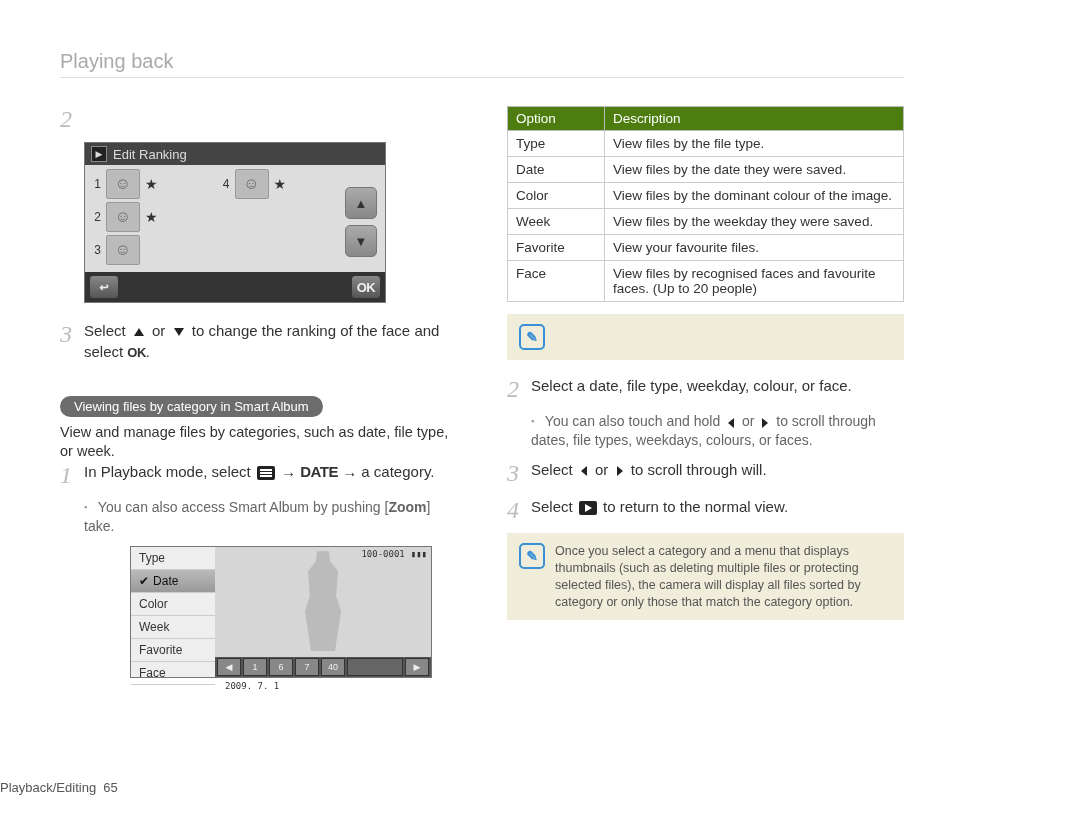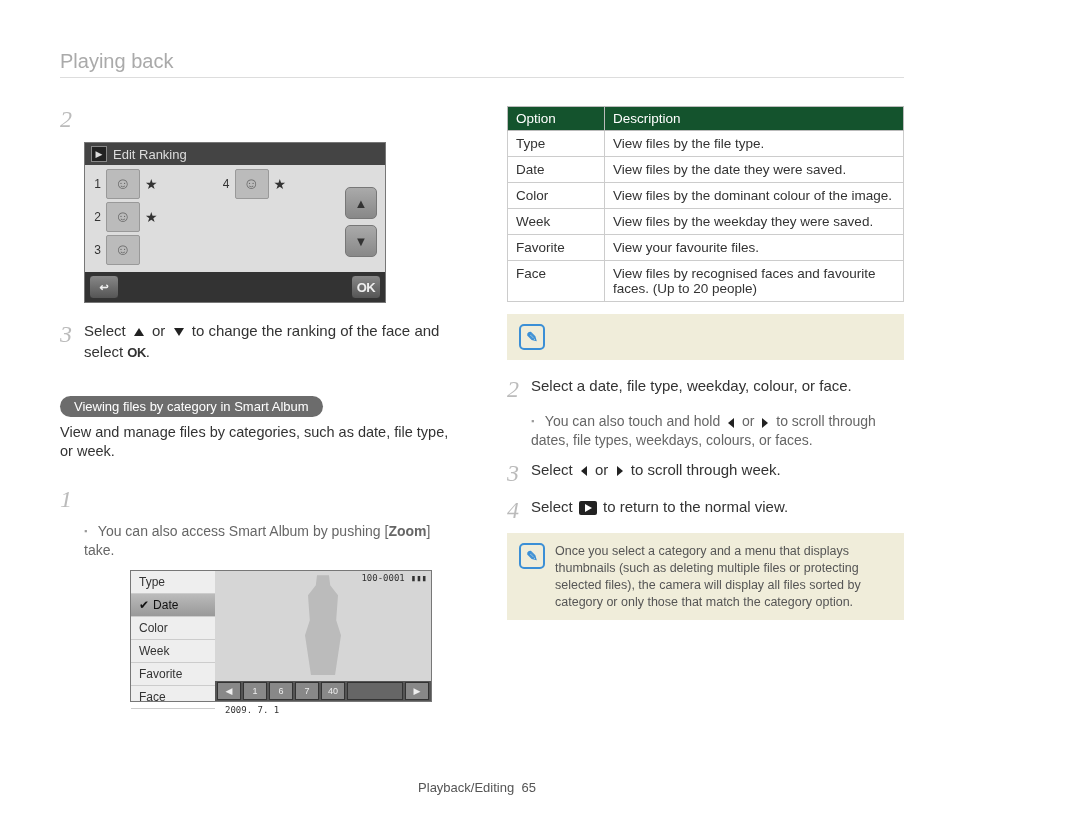--- a/index.html
+++ b/index.html
@@ -80,21 +80,21 @@
     color: #fff;
     font-size: 13px;
     padding: 3px 14px;
     border-radius: 12px;
     margin-bottom: 6px;
   }
   .para {
     font-size: 14.5px;
     color: #333;
     line-height: 1.35;
-    margin-bottom: 24px;
+    margin-bottom: 0;
   }
 
   
   .screen {
     width: 300px;
     border: 1px solid #777;
     background: #eee;
     margin: 8px 0 18px 24px;
     font-family: Arial, sans-serif;
   }
@@ -216,21 +216,21 @@
   }
 
   
   table.opt {
     width: 100%;
     border-collapse: collapse;
     font-size: 13.5px;
     margin-bottom: 12px;
   }
   table.opt th {
-    background: #14532d;
+    background: #4d7c0f;
     color: #fff;
     font-weight: 400;
     text-align: left;
     padding: 4px 8px;
     border: 1px solid #bbb;
   }
   table.opt td {
     border: 1px solid #ccc;
     padding: 5px 8px;
     vertical-align: top;
@@ -251,21 +251,21 @@
     width: 22px; height: 22px; flex-shrink:0;
     border: 2px solid #3b8fd6;
     color: #3b8fd6;
     border-radius: 5px;
     display:flex;align-items:center;justify-content:center;
     font-weight:bold; font-size: 14px;
   }
 
   .footer {
     position:absolute; bottom: 20px; left:0; right:10px;
-    text-align:center;
+    text-align:left;
     font-size: 13px;
     color: #555;
   }
 
   .bold { font-weight: bold; }
   .ok-ic {
     font-family: Arial Black, Arial, sans-serif;
     font-weight: 900;
     font-size: 13px;
     letter-spacing: -0.5px;
@@ -353,20 +353,34 @@
         </div>
       </div>
 
       <div style="height:24px"></div>
 
       <div class="pill-heading">Viewing files by category in Smart Album</div>
       <div class="para">View and manage files by categories, such as date, file type, or week.</div>
 
       <div class="step">
         <div class="step-num">1</div>
+        <div class="step-body">
+          <span>In Playback mode, select </span>
+          <span class="icon-inline">
+              <svg width="18" height="14" viewBox="0 0 18 14">
+                <rect x="0" y="0" width="18" height="14" rx="2" fill="#222"></rect>
+                <rect x="3" y="3" width="12" height="2" fill="#fff"></rect>
+                <rect x="3" y="6" width="12" height="2" fill="#fff"></rect>
+                <rect x="3" y="9" width="12" height="2" fill="#fff"></rect>
+              </svg>
+            </span>
+          <span> → </span>
+          <span class="bold" style="font-family:Arial Black,Arial;letter-spacing:-0.5px;">DATE</span>
+          <span> → a category.</span>
+        </div>
       </div>
 
       <div class="bullet">
         <span>You can also access Smart Album by pushing [</span><span class="bold">Zoom</span><span>] take.</span>
       </div>
 
       
       <div class="screen" style="margin-left:70px;">
         <div class="sc2-body">
           <div class="menu-list">
@@ -481,21 +495,21 @@
               <svg width="10" height="12" viewBox="0 0 10 12">
                 <polygon points="8,1 2,6 8,11" fill="#222"></polygon>
               </svg>
             </span>
           <span> or </span>
           <span class="icon-inline">
               <svg width="10" height="12" viewBox="0 0 10 12">
                 <polygon points="2,1 8,6 2,11" fill="#222"></polygon>
               </svg>
             </span>
-          <span> to scroll through week.</span>
+          <span> to scroll through will.</span>
         </div>
       </div>
 
       <div class="step">
         <div class="step-num">4</div>
         <div class="step-body">
           <span>Select </span>
           <span class="icon-inline">
               <svg width="18" height="14" viewBox="0 0 18 14">
                 <rect x="0" y="0" width="18" height="14" rx="2" fill="#222"></rect>

